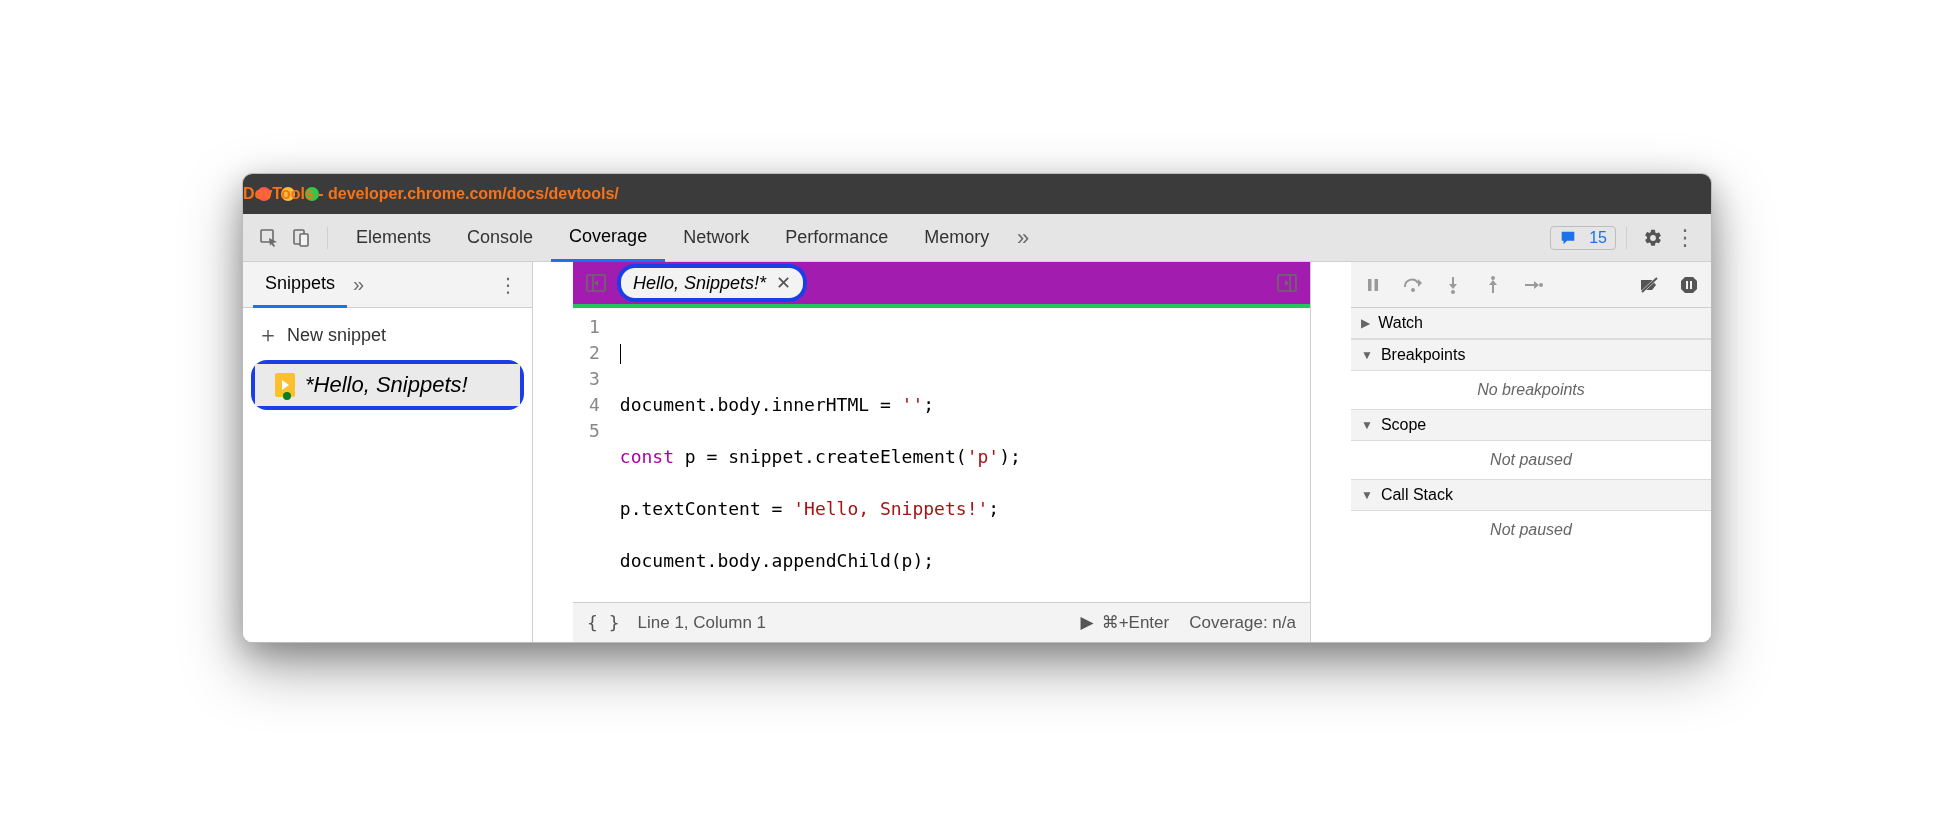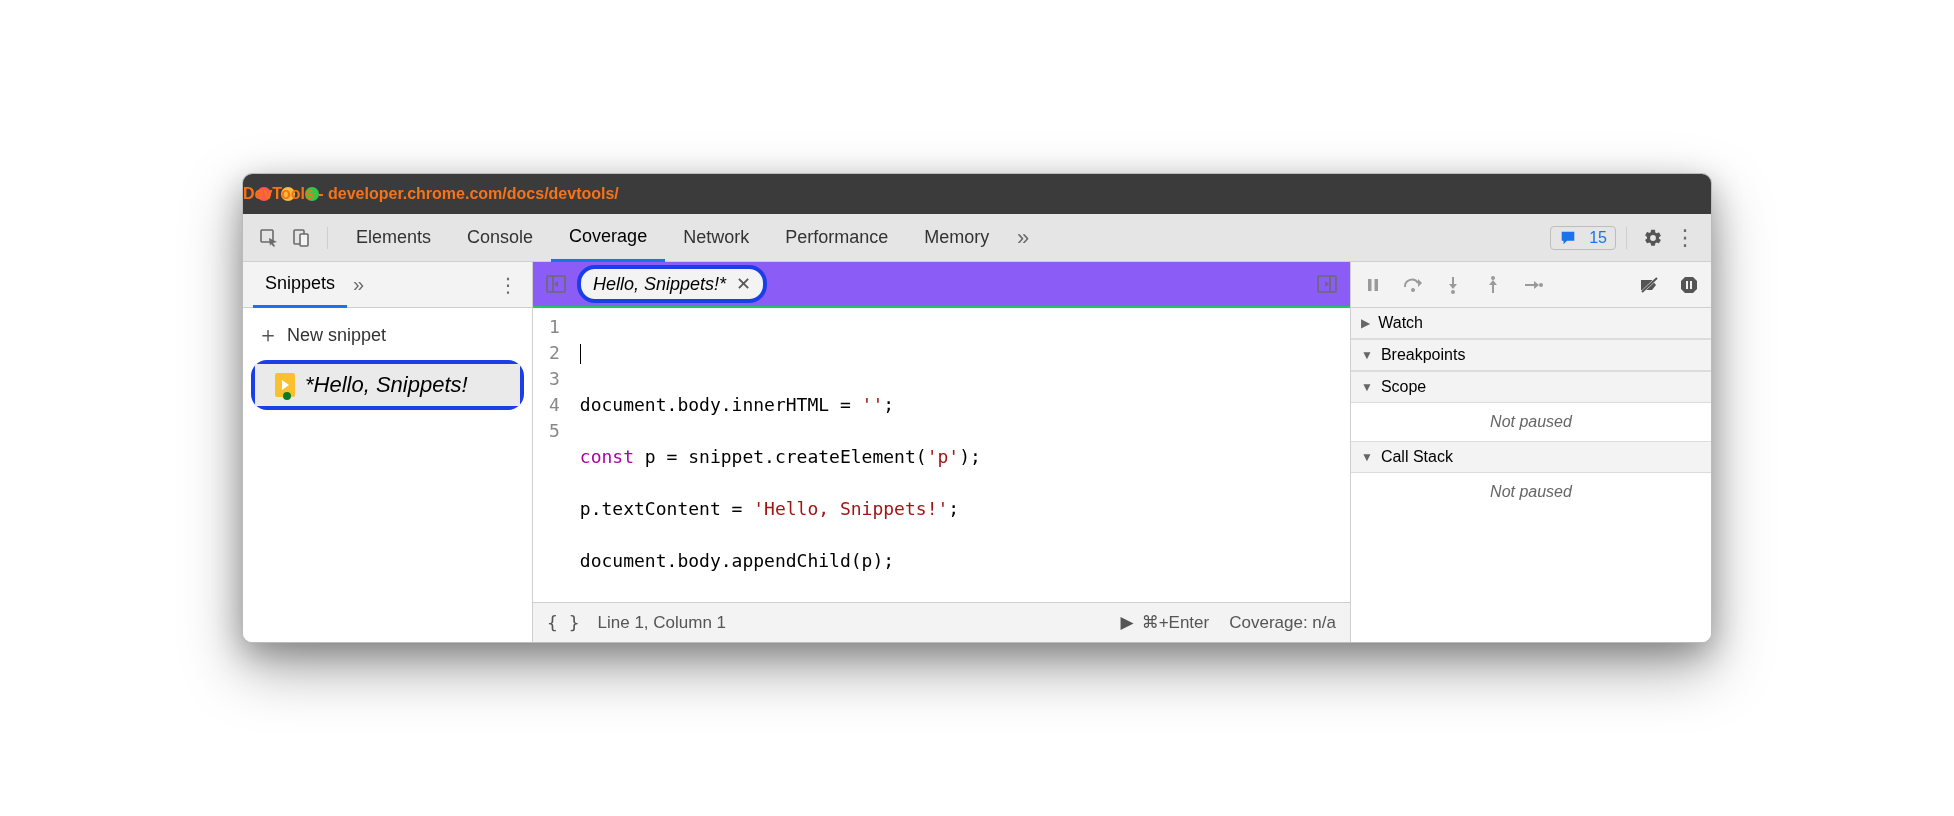--- a/index.html
+++ b/index.html
@@ -82,20 +82,21 @@
     padding: 2px 8px;
     color: #1a73e8;
     cursor: pointer;
     font-size: 16px;
     gap: 12px;
   }
   
   .main {
     display: flex;
     height: 380px;
+    gap: 40px;
   }
   
   .sidebar {
     width: 290px;
     border-right: 1px solid #cfcfcf;
     background: #fff;
     display: flex;
     flex-direction: column;
   }
   .sidebar-header {
@@ -159,23 +160,23 @@
   
   .editor {
     flex: 1;
     display: flex;
     flex-direction: column;
     border-right: 1px solid #cfcfcf;
     min-width: 0;
   }
   .editor-tabs {
     height: 46px;
-    border-bottom: 2px solid #22c55e;
+    border-bottom: 4px solid #22c55e;
     display: flex; align-items: center;
-    background: #8b5cf6;
+    background: #a21caf;
     padding: 0 8px;
     gap: 6px;
   }
   .editor-tabs .nav-icon {
     width: 30px; height: 30px;
     display: flex; align-items: center; justify-content: center;
     color: #6b6b6b; cursor: pointer;
   }
   .editor-tab {
     display: flex; align-items: center; gap: 10px;
@@ -443,20 +444,21 @@
 
       <div class="accordion">
         <div class="section-head first">
           <span class="tri">▶</span>
           <span>Watch</span>
         </div>
         <div class="section-head">
           <span class="tri">▼</span>
           <span>Breakpoints</span>
         </div>
+        <div class="section-body">No breakpoints</div>
         <div class="section-head">
           <span class="tri">▼</span>
           <span>Scope</span>
         </div>
         <div class="section-body">Not paused</div>
         <div class="section-head">
           <span class="tri">▼</span>
           <span>Call Stack</span>
         </div>
         <div class="section-body">Not paused</div>

